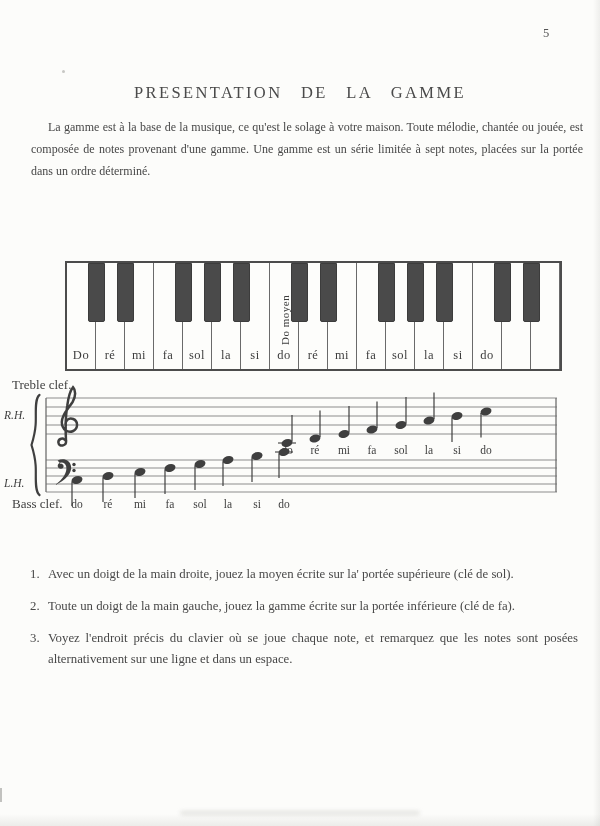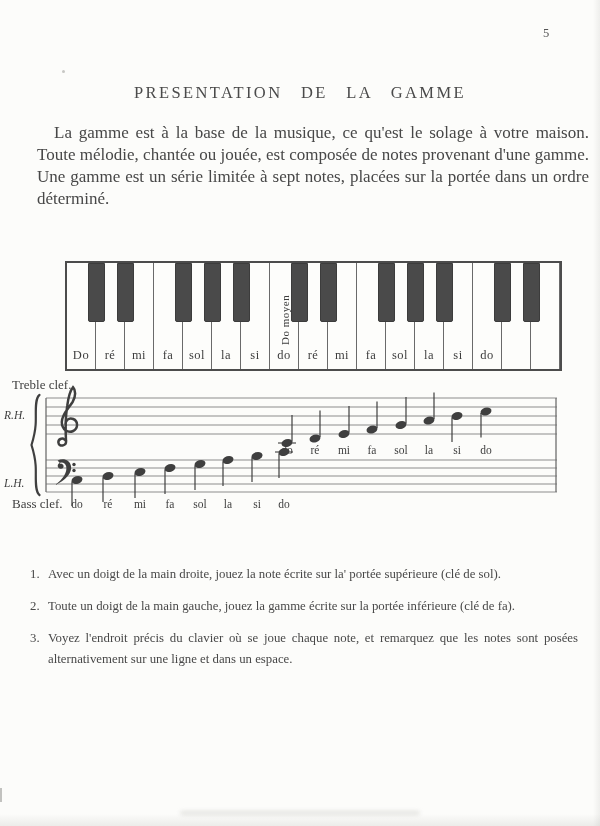--- a/index.html
+++ b/index.html
@@ -12,22 +12,22 @@
     position:absolute; top:26px; left:543px;
     font-size:12.5px; color:#555; letter-spacing:0.5px;
   }
   .title {
     position:absolute; top:83px; left:0; width:100%;
     text-align:center; font-size:16.5px; font-weight:normal;
     letter-spacing:2.4px; word-spacing:12px; color:#4a4a4a; margin:0;
   }
   .intro {
     position:absolute; top:110px; left:25px; width:552px;
-    font-size:17px; line-height:22px; text-align:justify;
-    text-indent:17px; color:#474747; margin:12px;
+    font-size:12px; line-height:22px; text-align:justify;
+    text-indent:17px; color:#474747; margin:6px;
   }
   
   .keyboard {
     position:absolute; left:65px; top:261px; width:497px; height:110px;
     background:#fdfdfc; border:2px solid #4c4c4c; box-sizing:border-box;
     display:flex;
   }
   .white-key {
     position:relative; flex:1 1 0; border-right:1px solid #6a6a6a;
     background:#fdfdfb;
@@ -217,21 +217,21 @@
         <line x1="275" y1="76" x2="293" y2="76" stroke="#3f3f3f" stroke-width="1.1"></line>
         <ellipse cx="284" cy="76" rx="5.6" ry="3.9" fill="#3f3f3f" transform="rotate(-18 284 76)"></ellipse>
         <line x1="279" y1="77.5" x2="279" y2="102" stroke="#3f3f3f" stroke-width="1.2"></line>
         <text x="284" y="132" fill="#3f3f3f" font-size="11.5" font-family="&quot;Liberation Serif&quot;, serif" text-anchor="middle">do</text>
       </svg>
     </div>
 
   <div class="instructions" id="instructions">
       <div class="inst-row">
         <div class="inst-num">1.</div>
-        <div class="inst-text">Avec un doigt de la main droite, jouez la note écrite sur la' portée supérieure (clé de sol).</div>
+        <div class="inst-text">Avec un doigt de la main droite, jouez la moyen écrite sur la' portée supérieure (clé de sol).</div>
       </div>
       <div class="inst-row">
         <div class="inst-num">2.</div>
         <div class="inst-text">Toute un doigt de la main gauche, jouez la gamme écrite sur la portée inférieure (clé de fa).</div>
       </div>
       <div class="inst-row">
         <div class="inst-num">3.</div>
         <div class="inst-text">Voyez l'endroit précis du clavier où se joue chaque note, et remarquez que les notes sont posées alternativement sur une ligne et dans un espace.</div>
       </div>
     </div>

